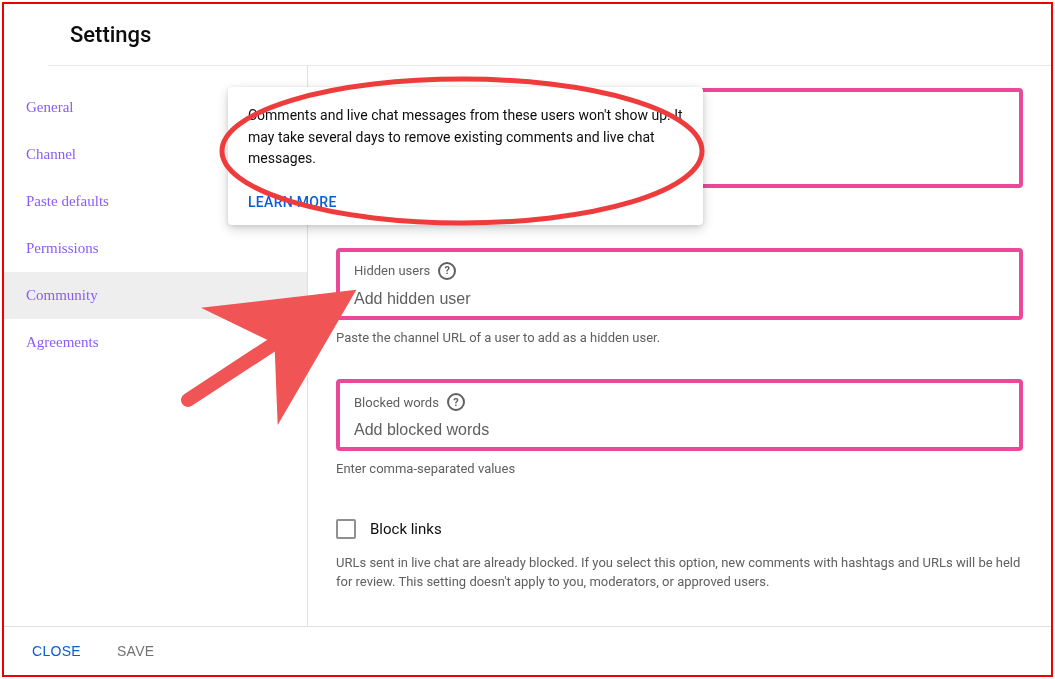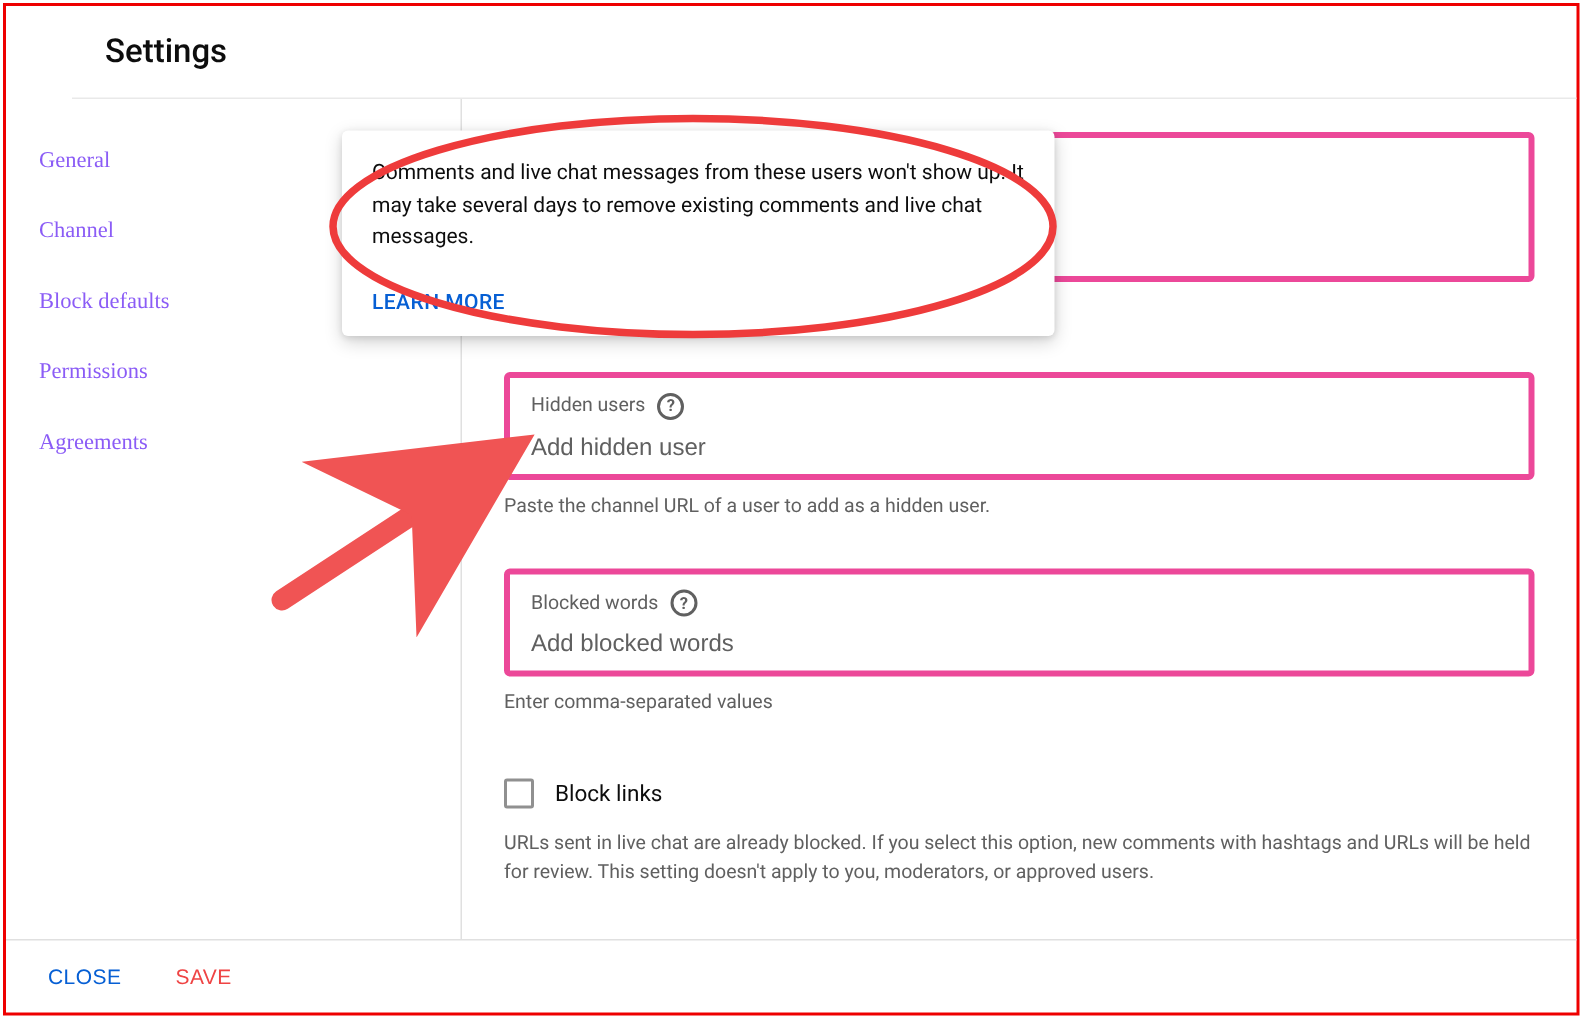--- a/index.html
+++ b/index.html
@@ -131,21 +131,21 @@
   .btn {
     font-size: 14px;
     font-weight: 500;
     letter-spacing: 0.3px;
     padding: 6px 8px;
     cursor: pointer;
     border: none;
     background: none;
   }
   .btn.close { color: #065fd4; }
-  .btn.save { color: #ef4444; }
+  .btn.save { color: #737373; }
 
   
   .tooltip {
     position: absolute;
     left: 228px;
     top: 87px;
     width: 475px;
     background: #ffffff;
     border-radius: 4px;
     box-shadow: 0 4px 12px rgba(0,0,0,0.18), 0 1px 4px rgba(0,0,0,0.10);
@@ -198,22 +198,23 @@
 
   <div class="header">
     <h1>Settings</h1>
   </div>
 
   <div class="body">
 
     <div class="sidebar">
       <div class="sidebar-item">General</div>
       <div class="sidebar-item">Channel</div>
-      <div class="sidebar-item">Block defaults</div>
+      <div class="sidebar-item">Paste defaults</div>
       <div class="sidebar-item">Permissions</div>
+      <div class="sidebar-item selected">Community</div>
       <div class="sidebar-item">Agreements</div>
     </div>
 
     <div class="main">
 
       <div class="block first">
         <div class="field-box" style="height:100px;"></div>
         <div class="helper" style="text-align:left; padding-left:340px;">user.</div>
       </div>
 

